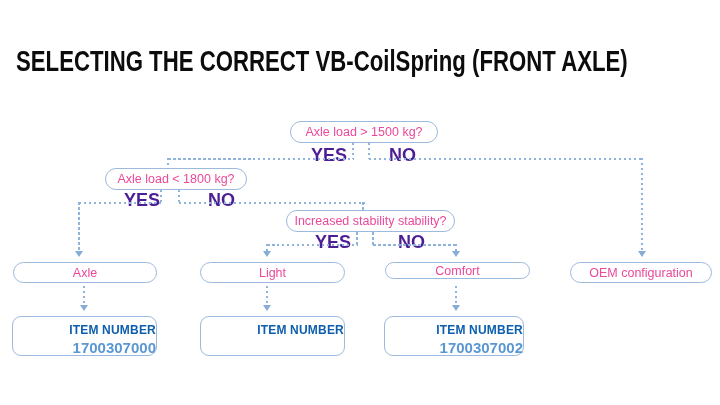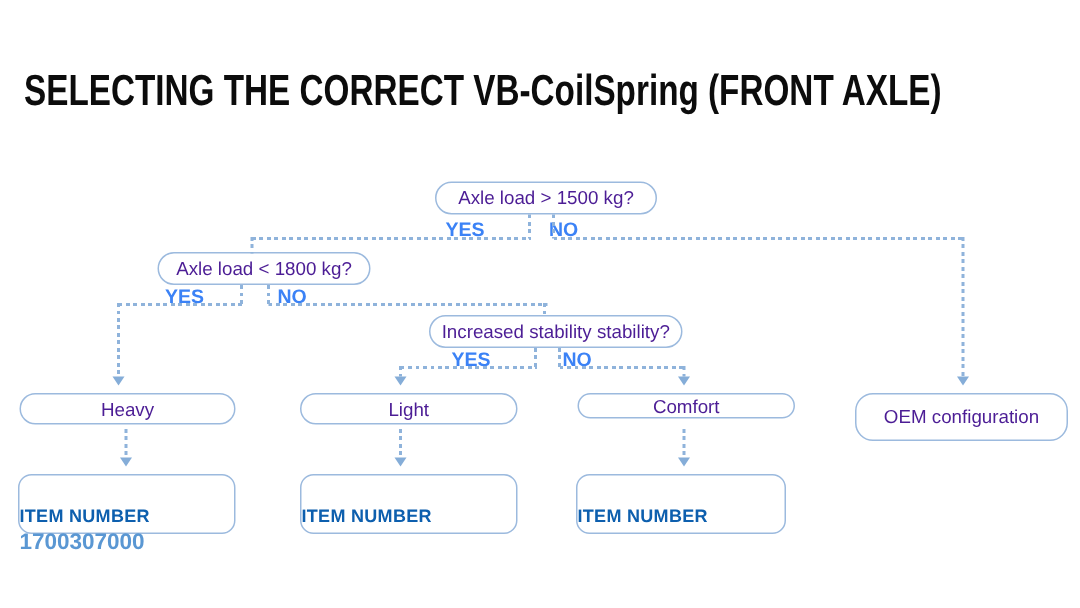--- a/index.html
+++ b/index.html
@@ -9,36 +9,36 @@
   .title {
     position:absolute; left:16px; top:45px;
     font-size:29px; font-weight:bold; color:#0c0c0c;
     white-space:nowrap; letter-spacing:0;
     transform:scaleX(0.765); transform-origin:left top;
   }
 
   .pill {
     position:absolute; background:#fff;
     border:1.5px solid #9cbade; border-radius:12px;
-    color:#4c1d95; font-size:12.5px;
+    color:#ec4899; font-size:12.5px;
     display:flex; align-items:center; justify-content:center;
     white-space:nowrap;
   }
 
   .itembox {
     position:absolute; background:#fff;
     border:1.5px solid #9cbade; border-radius:9px;
-    text-align:left; padding-top:20px;
+    text-align:right; padding-top:6px;
   }
   .itembox .lbl { font-size:12px; font-weight:bold; color:#0d5fae; letter-spacing:.2px; }
   .itembox .num { font-size:15px; color:#5a97d3; margin-top:2px;font-weight:bold; }
 
   .branch {
-    position:absolute; width:50px; text-align:left;
-    font-size:13px; font-weight:bold; color:#3b82f6;
+    position:absolute; width:50px; text-align:right;
+    font-size:18px; font-weight:bold; color:#4c1d95;
   }
 
   .hl { position:absolute; height:2px;
         background:repeating-linear-gradient(90deg,#8fb3db 0 2.5px,transparent 2.5px 5px); }
   .vl { position:absolute; width:2px;
         background:repeating-linear-gradient(180deg,#8fb3db 0 2.5px,transparent 2.5px 5px); }
   .arr { position:absolute; width:0; height:0;
          border-left:4px solid transparent; border-right:4px solid transparent;
          border-top:6px solid #85add8; }
 </style>
@@ -82,27 +82,28 @@
 <div class="vl" style="left:455px;top:286px;height:19px"></div>
 
 <div class="arr" style="left:75px;top:251px"></div>
 <div class="arr" style="left:263px;top:251px"></div>
 <div class="arr" style="left:452px;top:251px"></div>
 <div class="arr" style="left:638px;top:251px"></div>
 <div class="arr" style="left:80px;top:305px"></div>
 <div class="arr" style="left:263px;top:305px"></div>
 <div class="arr" style="left:452px;top:305px"></div>
 
-<div class="pill" style="left:13px;top:262px;width:144px;height:21px">Heavy</div>
+<div class="pill" style="left:13px;top:262px;width:144px;height:21px">Axle</div>
 <div class="pill" style="left:200px;top:262px;width:145px;height:21px">Light</div>
 <div class="pill" style="left:385px;top:262px;width:145px;height:17px">Comfort</div>
-<div class="pill" style="left:570px;top:262px;width:142px;height:32px">OEM configuration</div>
+<div class="pill" style="left:570px;top:262px;width:142px;height:21px">OEM configuration</div>
 
 <div class="itembox" style="left:12px;top:316px;width:145px;height:40px">
   <div class="lbl">ITEM NUMBER</div>
   <div class="num">1700307000</div>
 </div>
 <div class="itembox" style="left:200px;top:316px;width:145px;height:40px">
   <div class="lbl">ITEM NUMBER</div>
 </div>
 <div class="itembox" style="left:384px;top:316px;width:140px;height:40px">
   <div class="lbl">ITEM NUMBER</div>
+  <div class="num">1700307002</div>
 </div>
 
 </body></html>

